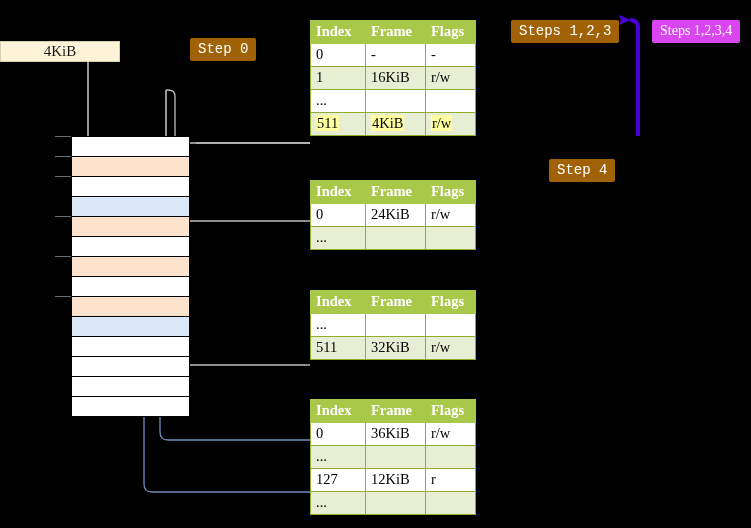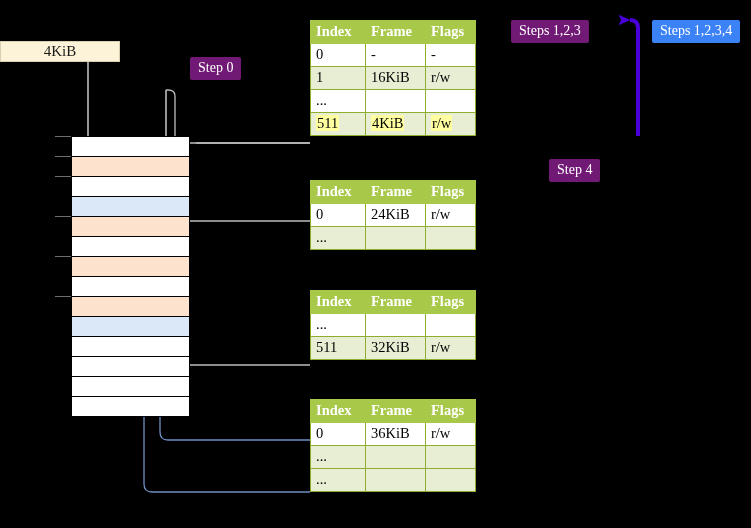--- a/index.html
+++ b/index.html
@@ -14,22 +14,22 @@
   .badge{
     position:absolute;
     font-family:"Liberation Serif","DejaVu Serif",serif;
     font-size:14px;line-height:14px;
     color:#ffffff;
     padding:4px 8px 5px 8px;
     white-space:nowrap;
     border-radius:2px;
     font-weight:400;
   }
-  .badge-red{background:#701a75;}
-  .badge-blue{background:#3b82f6;}
+  .badge-red{background:#a16207;font-family:Liberation Mono, monospace;}
+  .badge-blue{background:#d946ef;}
 
   
   .sizebox{
     position:absolute;
     background:#fdf3d9;
     border:1px solid #d8cfae;
     box-sizing:border-box;
     display:flex;align-items:center;justify-content:center;
     font-size:15px;color:#1a1a1a;
   }
@@ -113,21 +113,21 @@
 
     <path d="M310,492 L152,492 Q144,492 144,484 L144,216" stroke="#6f8fc0" stroke-width="1.3" fill="none" marker-end="url(#ablueup)"></path>
 
     <path d="M638,136 L638,28 Q638,20 630,20" stroke="#4a00d8" stroke-width="4" fill="none" marker-end="url(#aviolet)"></path>
   </svg>
 
   <div class="sizebox" style="left:0px;top:41px;width:120px;height:21px;">
     <span>4KiB</span>
   </div>
 
-  <div class="badge badge-red" style="left:190px;top:57px;">
+  <div class="badge badge-red" style="left:190px;top:38px;">
     <span>Step 0</span>
   </div>
   <div class="badge badge-red" style="left:511px;top:20px;">
     <span>Steps 1,2,3</span>
   </div>
   <div class="badge badge-blue" style="left:652px;top:20px;">
     <span>Steps 1,2,3,4</span>
   </div>
   <div class="badge badge-red" style="left:549px;top:159px;">
     <span>Step 4</span>
@@ -241,20 +241,25 @@
         <tr class="plain">
           <td class="colI">0</td>
           <td class="colF">36KiB</td>
           <td class="colG">r/w</td>
         </tr>
         <tr class="alt">
           <td class="colI">...</td>
           <td class="colF">&nbsp;</td>
           <td class="colG">&nbsp;</td>
         </tr>
+        <tr class="plain">
+          <td class="colI">127</td>
+          <td class="colF">12KiB</td>
+          <td class="colG">r</td>
+        </tr>
         <tr class="alt">
           <td class="colI">...</td>
           <td class="colF">&nbsp;</td>
           <td class="colG">&nbsp;</td>
         </tr>
       </tbody>
     </table>
   </div>
 
 </body></html>

